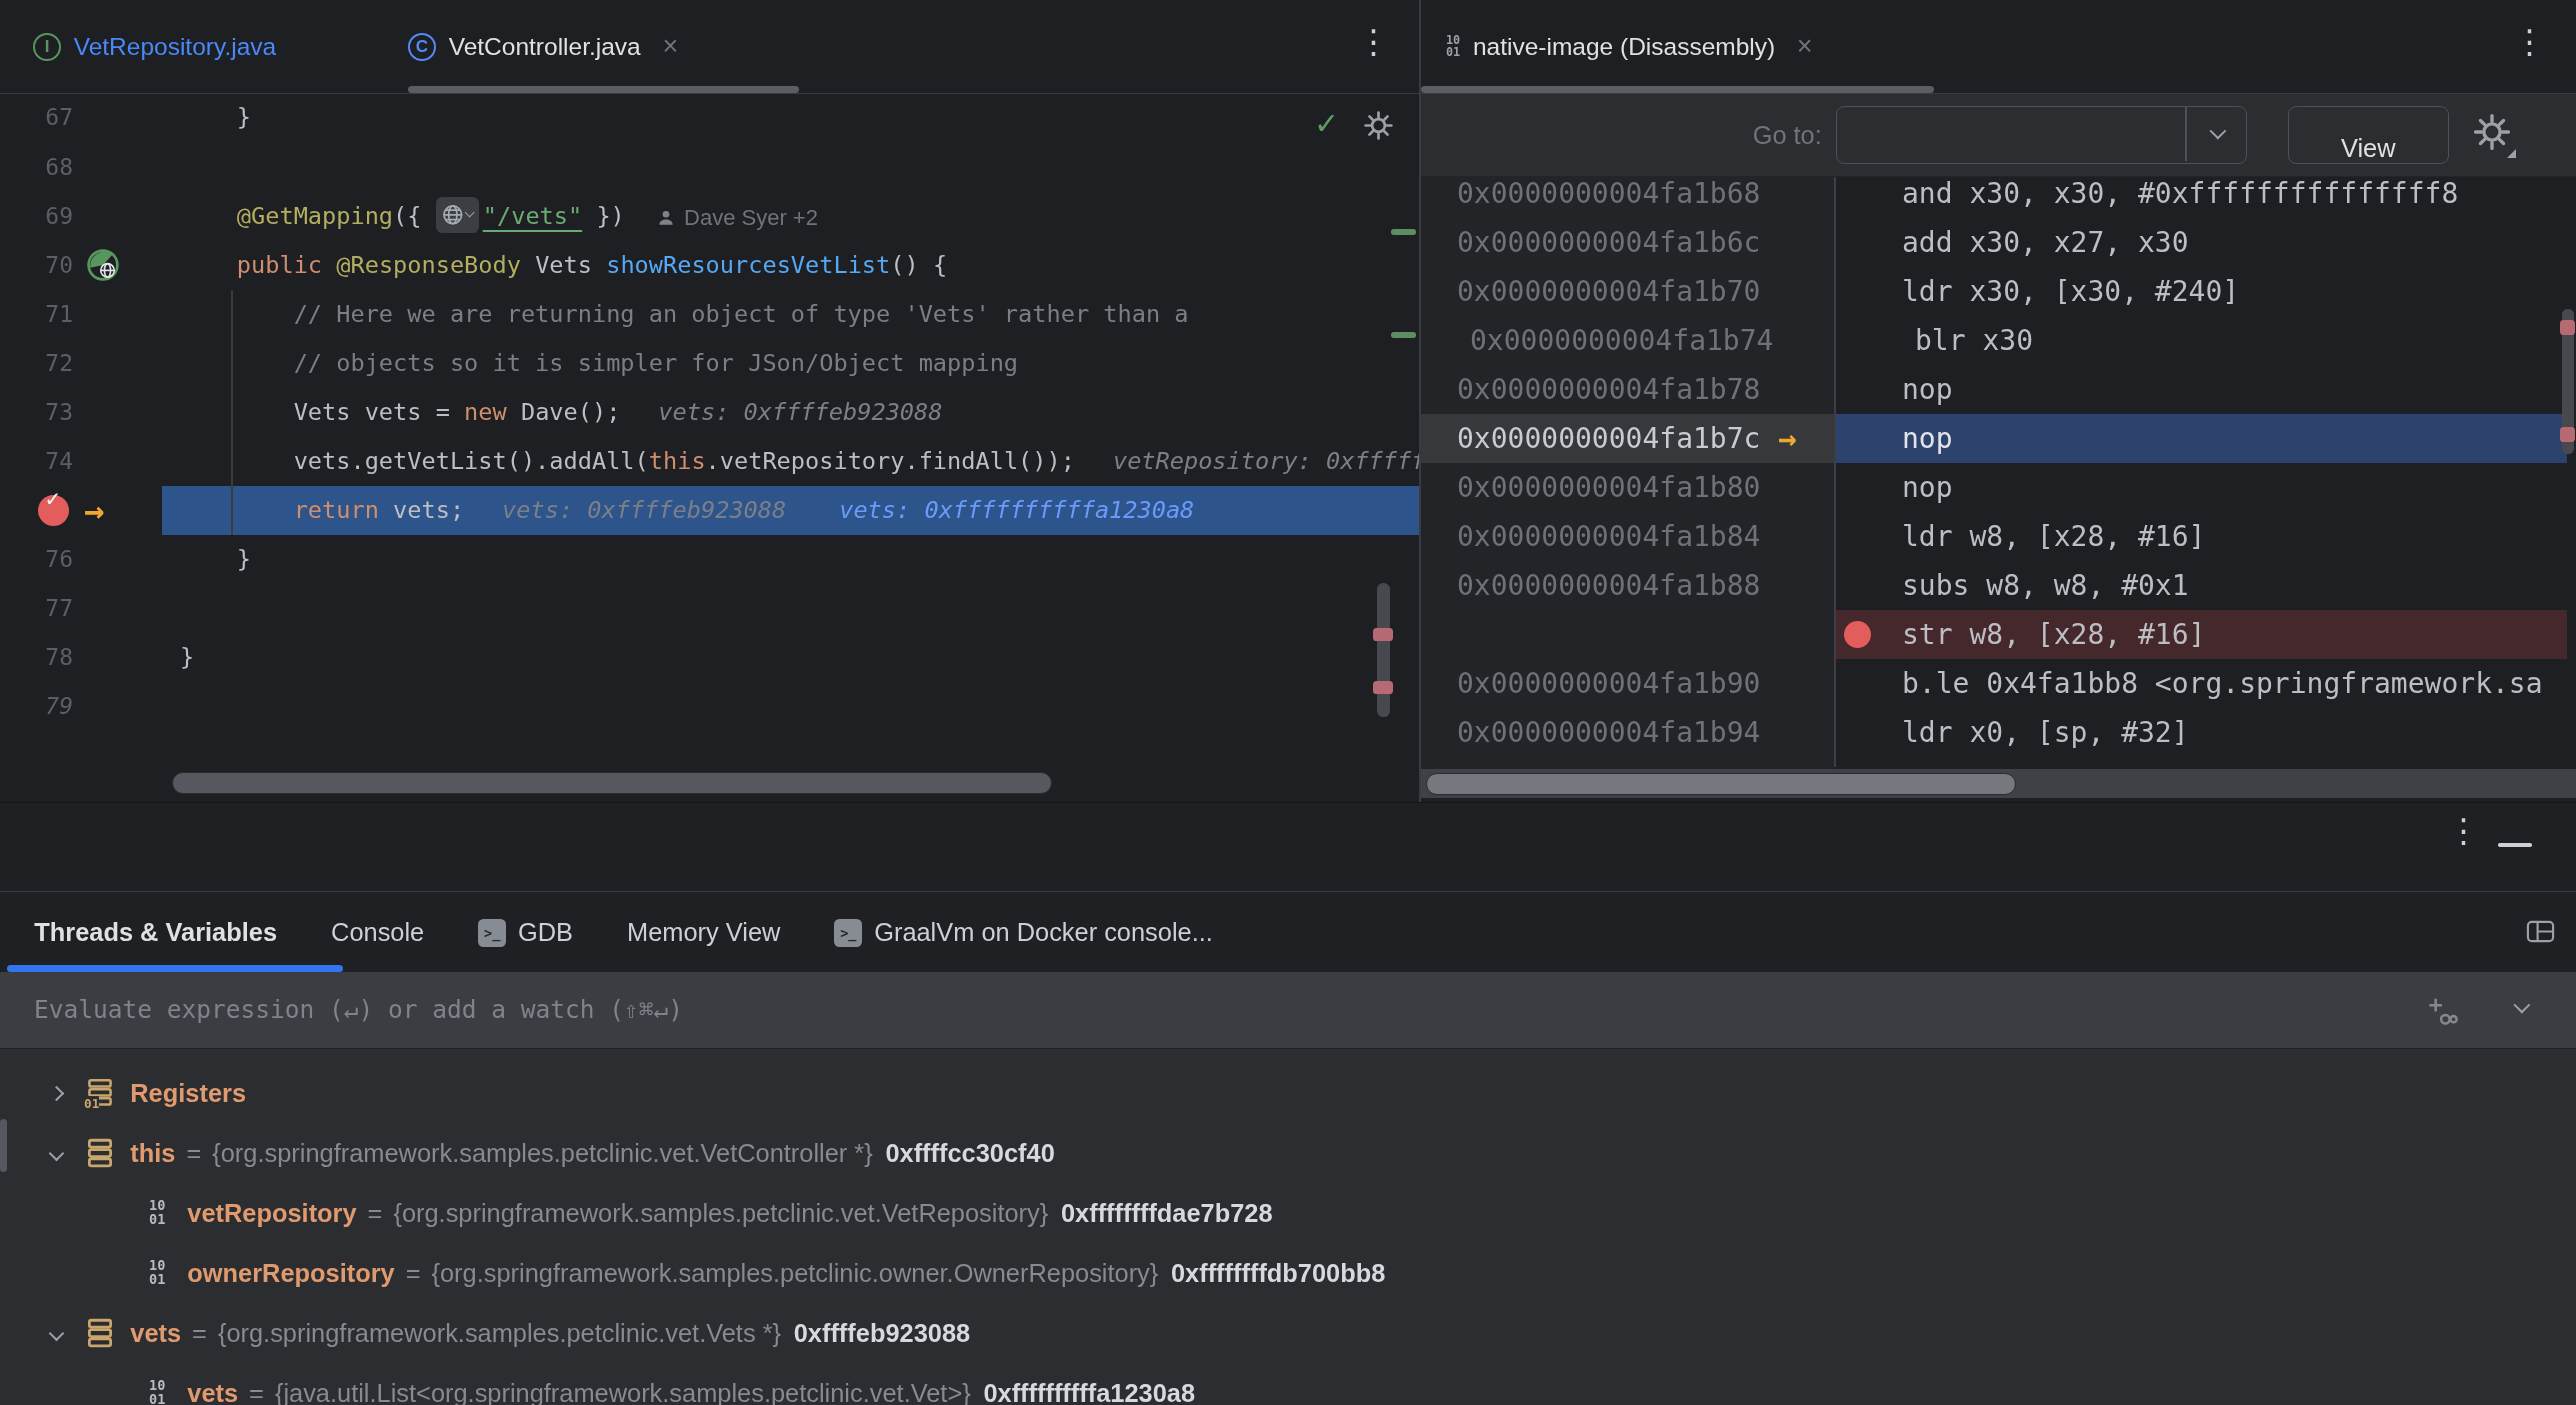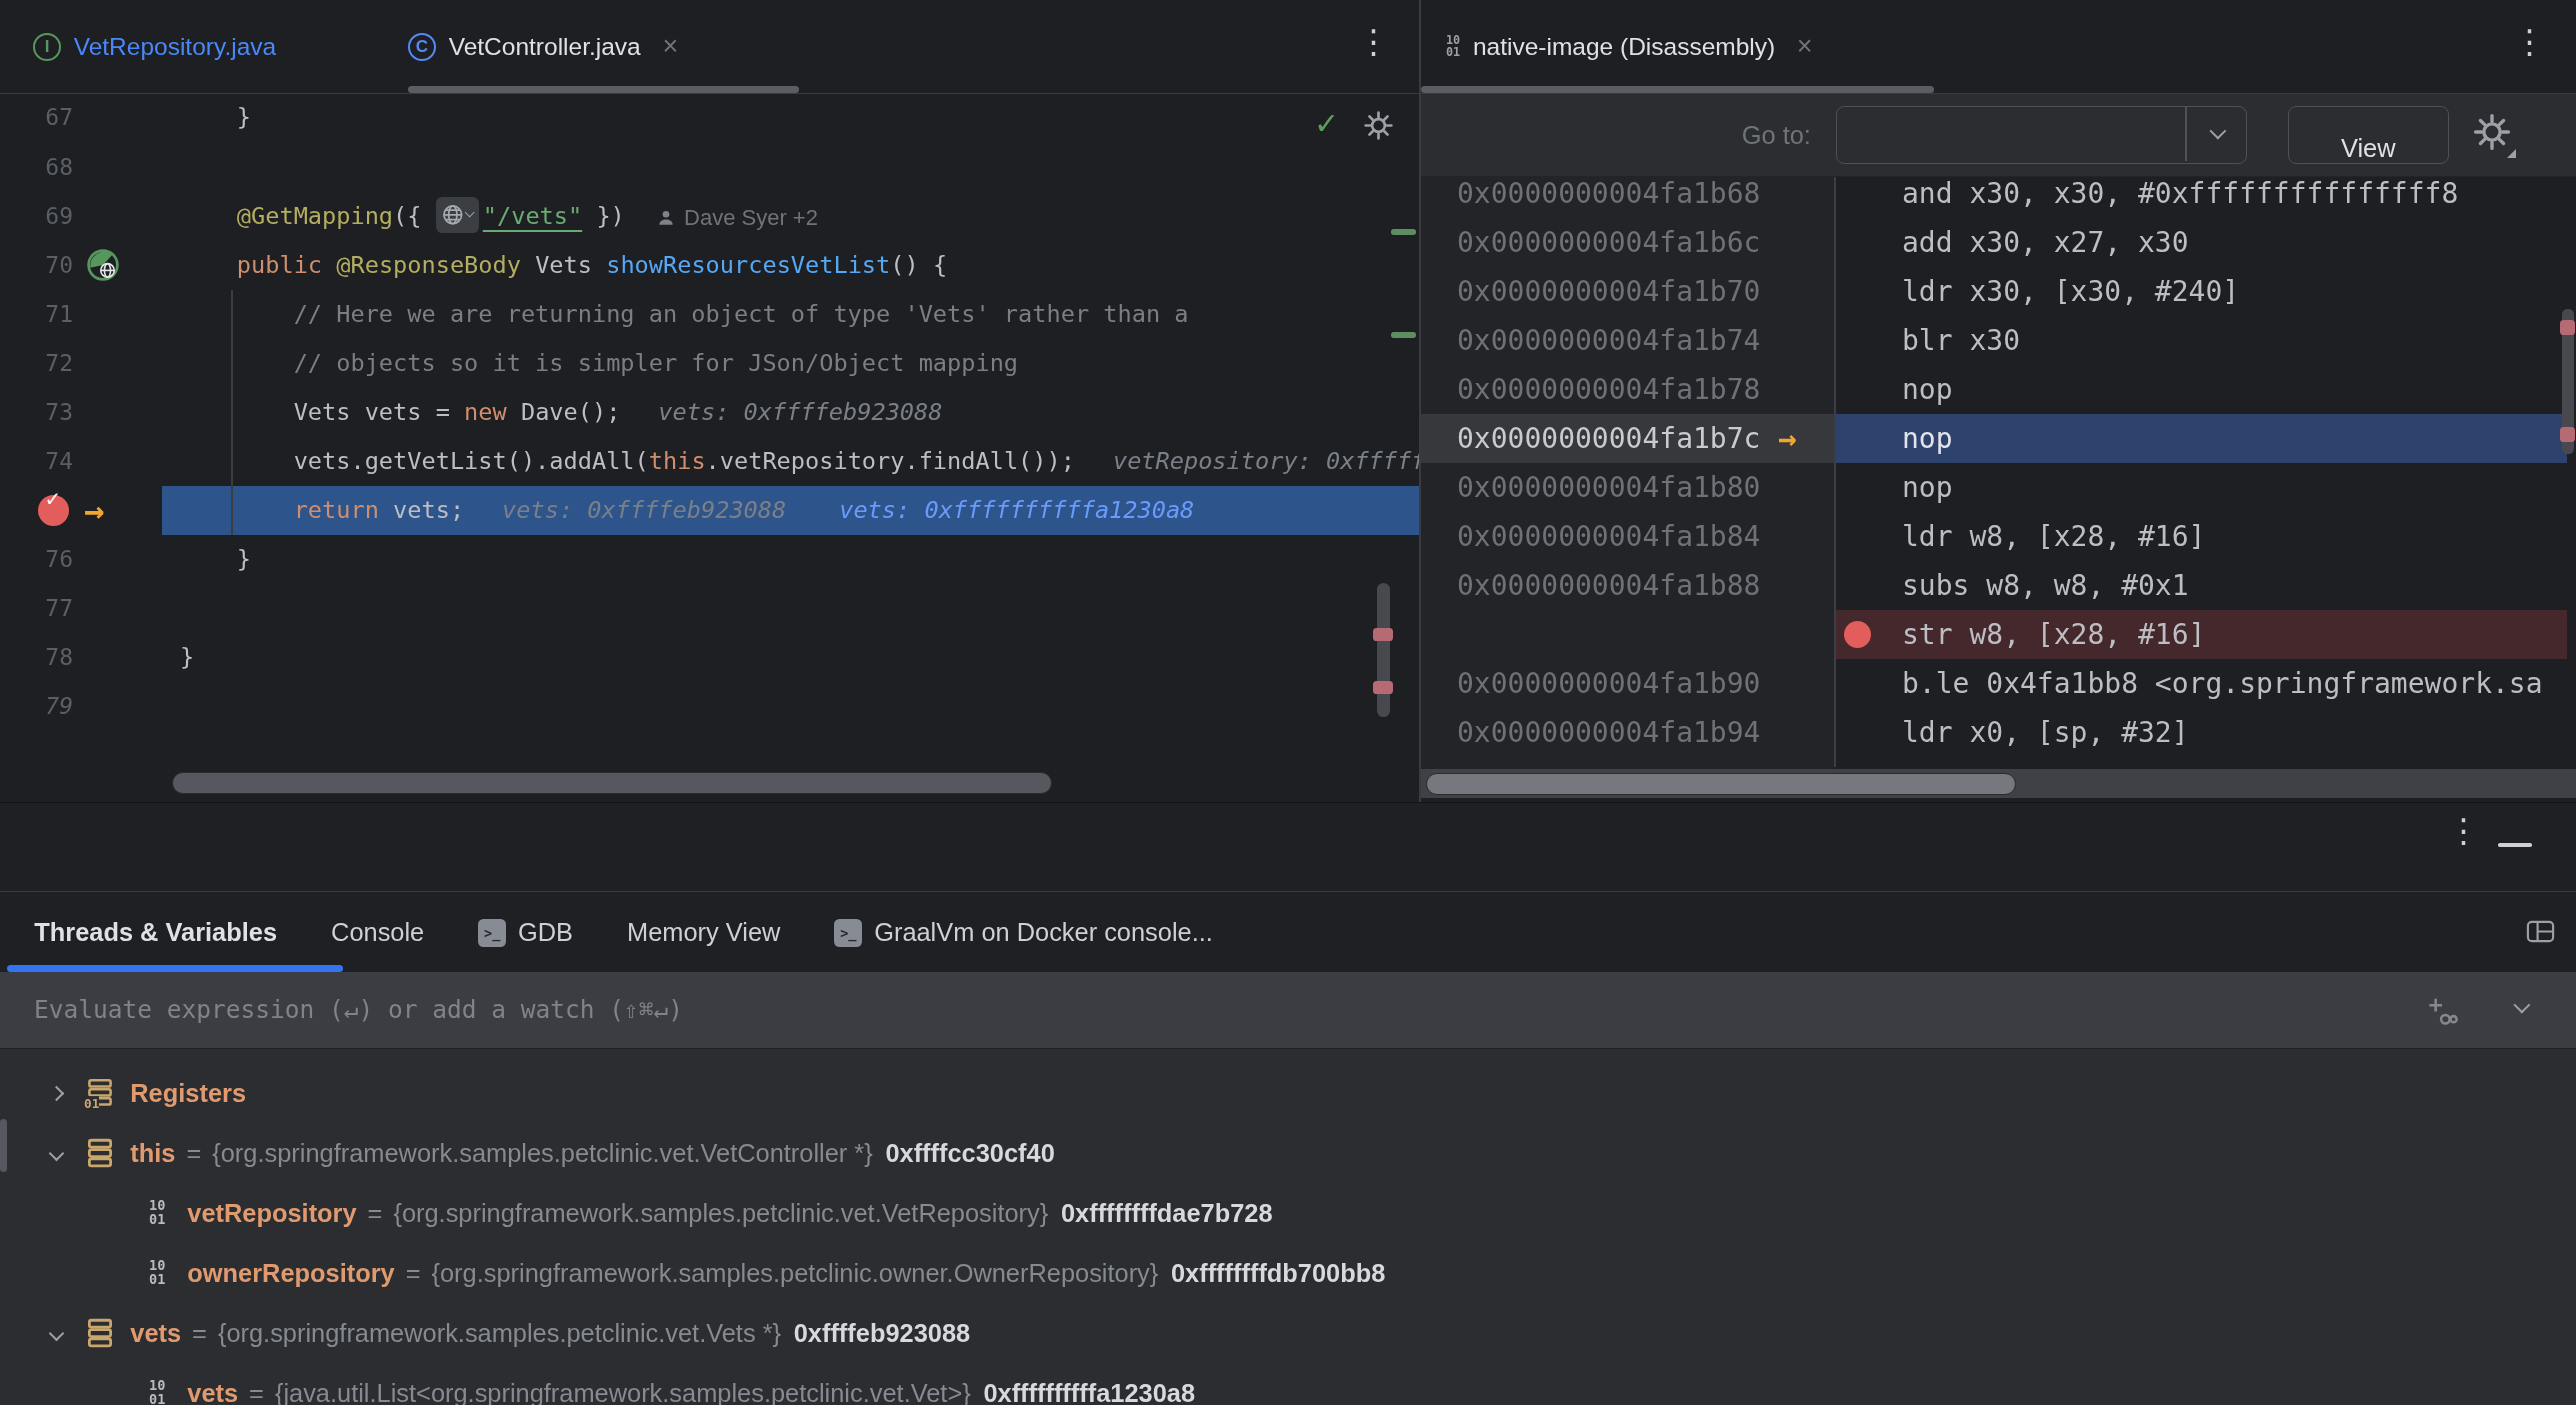--- a/index.html
+++ b/index.html
@@ -50,21 +50,21 @@
   .insp-check{position:absolute;left:1314px;top:106px;color:#5C9E60;font-size:30px;font-weight:bold;z-index:6;}
   .insp-gear{position:absolute;left:1362px;top:109px;color:#9DA0A8;z-index:6;}
   .change-bar{position:absolute;left:1391px;width:25.4px;height:6.4px;background:#5E8D62;border-radius:2.7px;z-index:6;}
   .edit-vscroll{position:absolute;left:1377px;top:583px;width:12.7px;height:134px;background:#47494E;border-radius:6.4px;z-index:6;}
   .stripe-pink{position:absolute;left:1373px;width:20px;height:12.7px;background:#B56A74;border-radius:3.6px;z-index:7;}
   .edit-hscroll{position:absolute;left:172px;top:772px;width:880px;height:22px;background:#55585E;border-radius:11px;
                 border:1.8px solid #2A2B2E;z-index:8;}
 
   
   .goto-bar{position:absolute;left:1.8px;top:93px;right:0;height:84px;background:#2B2D30;border-bottom:0.9px solid #232428;z-index:5;}
-  .goto-label{position:absolute;left:310px;top:0;width:91px;height:84px;line-height:84px;text-align:center;
+  .goto-label{position:absolute;left:310px;top:0;width:91px;height:84px;line-height:84px;text-align:right;
               color:#6F737A;font-size:25.4px;}
   .goto-combo{position:absolute;left:415px;top:12.7px;width:411px;height:58px;border:1.8px solid #4E5157;border-radius:8.2px;
               background:#2B2D30;}
   .combo-div{position:absolute;right:59px;top:0;width:1.8px;height:54px;background:#4E5157;}
   .chev{display:inline-block;width:11.8px;height:11.8px;border-right:2.7px solid #9DA0A8;border-bottom:2.7px solid #9DA0A8;
         transform:rotate(45deg);}
   .combo-chev{position:absolute;right:22px;top:18px;}
   .view-btn{position:absolute;left:867px;top:12.7px;width:161px;height:58px;border:1.8px solid #4E5157;border-radius:8.2px;
             color:#DFE1E5;font-size:25.4px;display:flex;align-items:flex-end;justify-content:center;}
   .goto-gear{position:absolute;left:1050px;top:18px;color:#9DA0A8;}
@@ -272,21 +272,21 @@
             <span class="d-instr">and x30, x30, #0xfffffffffffffff8</span>
           </div>
           <div class="d-row" style="top: 218px;">
             <span class="d-addr">0x0000000004fa1b6c</span>
             <span class="d-instr">add x30, x27, x30</span>
           </div>
           <div class="d-row" style="top: 267px;">
             <span class="d-addr">0x0000000004fa1b70</span>
             <span class="d-instr">ldr x30, [x30, #240]</span>
           </div>
-          <div class="d-row" style="top: 316px;">
+          <div class="d-row" style="top: 316px; margin-left: 13px;">
             <span class="d-addr">0x0000000004fa1b74</span>
             <span class="d-instr">blr x30</span>
           </div>
           <div class="d-row" style="top: 365px;">
             <span class="d-addr">0x0000000004fa1b78</span>
             <span class="d-instr">nop</span>
           </div>
           <div class="d-row" style="top: 414px;">
             <div class="d-addr-selbg"></div>
             <div class="d-instr-selbg"></div>

